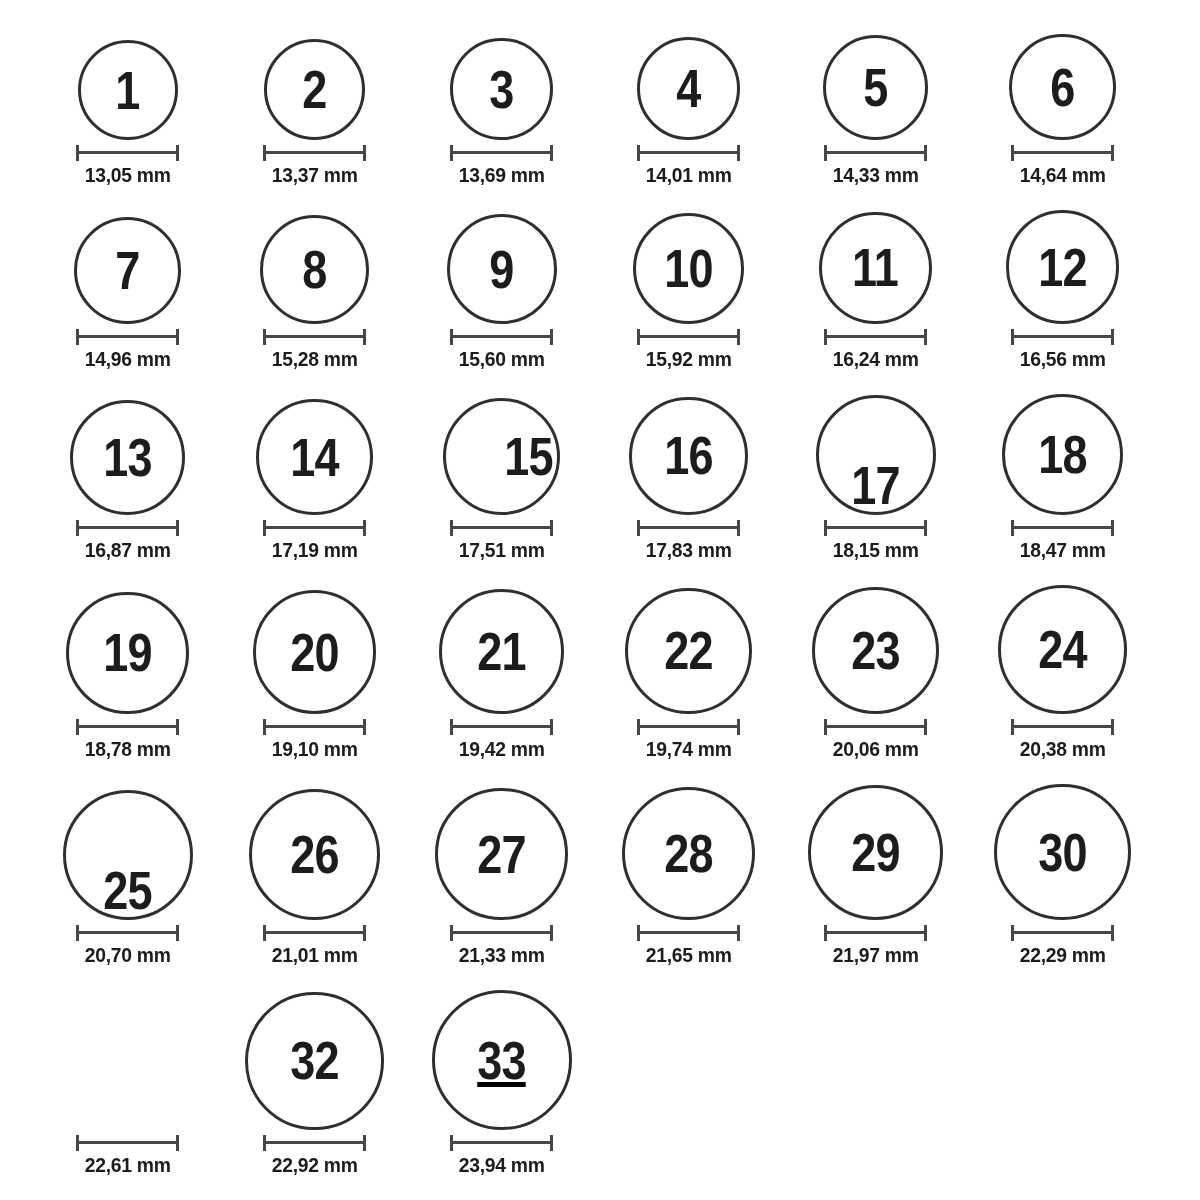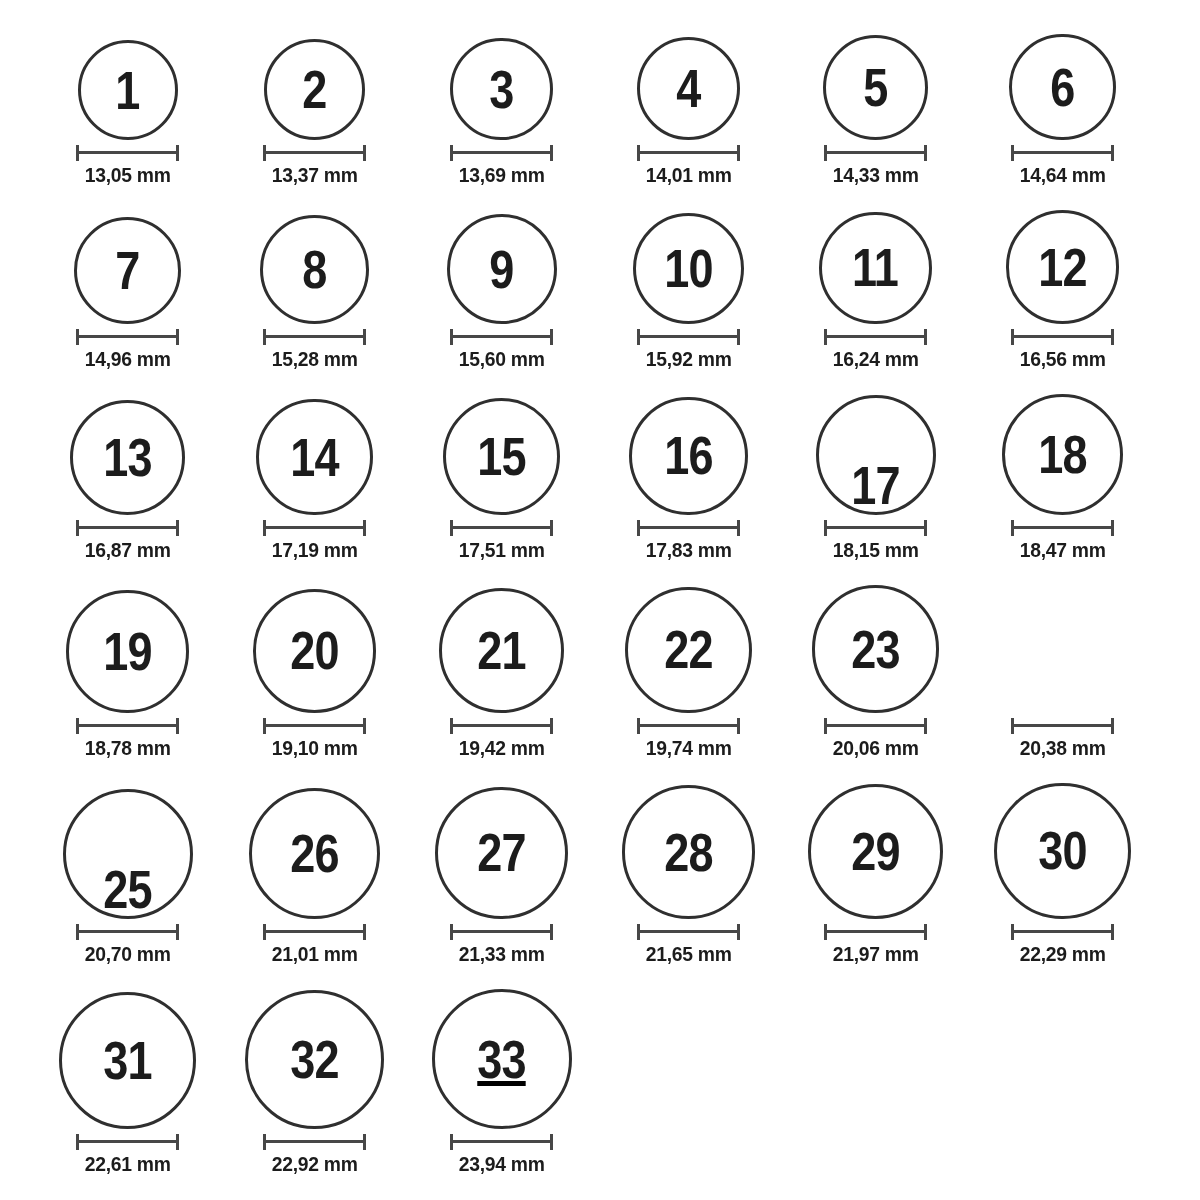--- a/index.html
+++ b/index.html
@@ -174,21 +174,21 @@
         <div class="diameter-label">16,87 mm</div>
       </div>
       <div class="ring-size-item">
         <div class="ring-circle" style="width: 116.25px; height: 116.25px;">
           <span class="ring-size-number">14</span>
         </div>
         <div class="measure-line"></div>
         <div class="diameter-label">17,19 mm</div>
       </div>
       <div class="ring-size-item">
-        <div class="ring-circle" style="width: 117.5px; height: 117.5px;">
+        <div class="ring-circle" style="width: 117.5px; height: 117.5px; justify-content: flex-end;">
           <span class="ring-size-number">15</span>
         </div>
         <div class="measure-line"></div>
         <div class="diameter-label">17,51 mm</div>
       </div>
       <div class="ring-size-item">
         <div class="ring-circle" style="width: 118.75px; height: 118.75px;">
           <span class="ring-size-number">16</span>
         </div>
         <div class="measure-line"></div>
@@ -237,20 +237,23 @@
         <div class="diameter-label">19,74 mm</div>
       </div>
       <div class="ring-size-item">
         <div class="ring-circle" style="width: 127.5px; height: 127.5px;">
           <span class="ring-size-number">23</span>
         </div>
         <div class="measure-line"></div>
         <div class="diameter-label">20,06 mm</div>
       </div>
       <div class="ring-size-item">
+        <div class="ring-circle" style="width: 128.75px; height: 128.75px;">
+          <span class="ring-size-number">24</span>
+        </div>
         <div class="measure-line"></div>
         <div class="diameter-label">20,38 mm</div>
       </div>
       <div class="ring-size-item">
         <div class="ring-circle" style="width: 130px; height: 130px; align-items: flex-end;">
           <span class="ring-size-number">25</span>
         </div>
         <div class="measure-line"></div>
         <div class="diameter-label">20,70 mm</div>
       </div>
@@ -283,23 +286,20 @@
         <div class="diameter-label">21,97 mm</div>
       </div>
       <div class="ring-size-item">
         <div class="ring-circle" style="width: 136.25px; height: 136.25px;">
           <span class="ring-size-number">30</span>
         </div>
         <div class="measure-line"></div>
         <div class="diameter-label">22,29 mm</div>
       </div>
       <div class="ring-size-item">
-        <div class="ring-circle" style="width: 137.5px; height: 137.5px;">
-          <span class="ring-size-number">31</span>
-        </div>
         <div class="measure-line"></div>
         <div class="diameter-label">22,61 mm</div>
       </div>
       <div class="ring-size-item">
         <div class="ring-circle" style="width: 138.75px; height: 138.75px;">
           <span class="ring-size-number">32</span>
         </div>
         <div class="measure-line"></div>
         <div class="diameter-label">22,92 mm</div>
       </div>

